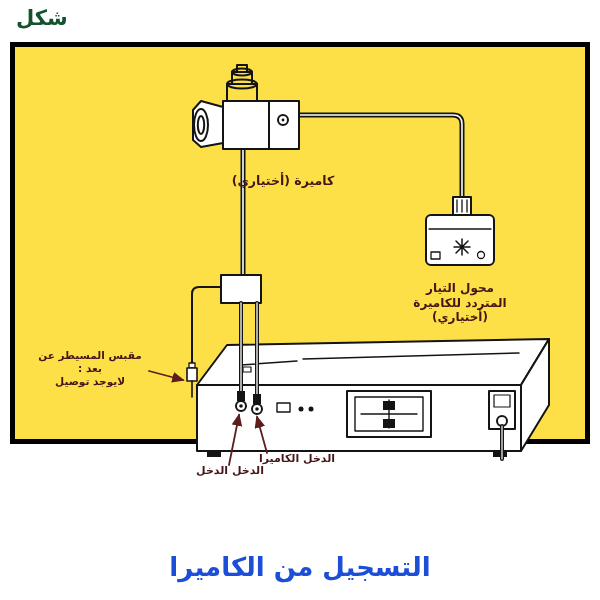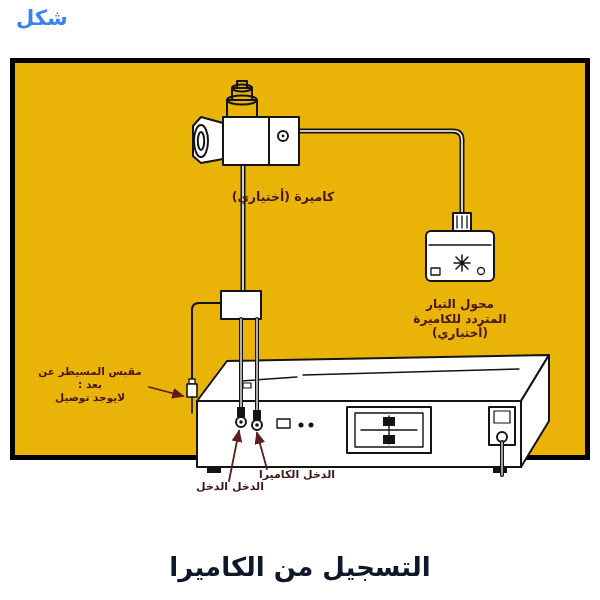--- a/index.html
+++ b/index.html
@@ -1,40 +1,40 @@
 <!DOCTYPE html>
 <html><head>
 <meta charset="utf-8">
 <style>
   html,body{margin:0;padding:0;}
   body{
     width:600px;height:600px;position:relative;background:#ffffff;
     font-family:"DejaVu Sans", sans-serif;overflow:hidden;
   }
   .figure-label{
-    position:absolute;left:16px;top:6px;font-size:21px;font-weight:bold;color:#3b82f6;
+    position:absolute;left:16px;top:6px;font-size:21px;font-weight:bold;color:#14532d;
     direction:rtl;
   }
   .frame{
-    position:absolute;left:10px;top:58px;width:580px;height:402px;
-    border:5px solid #000;box-sizing:border-box;background:#eab308;
+    position:absolute;left:10px;top:42px;width:580px;height:402px;
+    border:5px solid #000;box-sizing:border-box;background:#fde047;
   }
   .frame svg{position:absolute;left:0;top:0;}
   .dlabel{
     position:absolute;direction:rtl;text-align:center;font-weight:bold;color:#441616;
     line-height:1.22;
   }
   .camera-label{left:206px;top:126px;width:124px;font-size:12.5px;}
   .adapter-label{left:392px;top:234px;width:106px;font-size:12px;}
   .remote-label{left:14px;top:302px;width:122px;font-size:10.5px;}
   .audio-label{left:176px;top:417px;width:78px;font-size:11px;}
   .video-label{left:238px;top:405px;width:88px;font-size:11px;}
   .caption{
     position:absolute;left:0;top:552px;width:600px;text-align:center;
-    font-size:26px;font-weight:bold;color:#0f172a;direction:rtl;
+    font-size:26px;font-weight:bold;color:#1d4ed8;direction:rtl;
   }
 </style>
 </head>
 <body>
 
 <div class="figure-label">شكل</div>
 
 <div class="frame">
 
   <svg width="570" height="496" viewBox="0 0 570 496" fill="none" stroke="#141414" stroke-width="2" stroke-linejoin="round" stroke-linecap="round">

